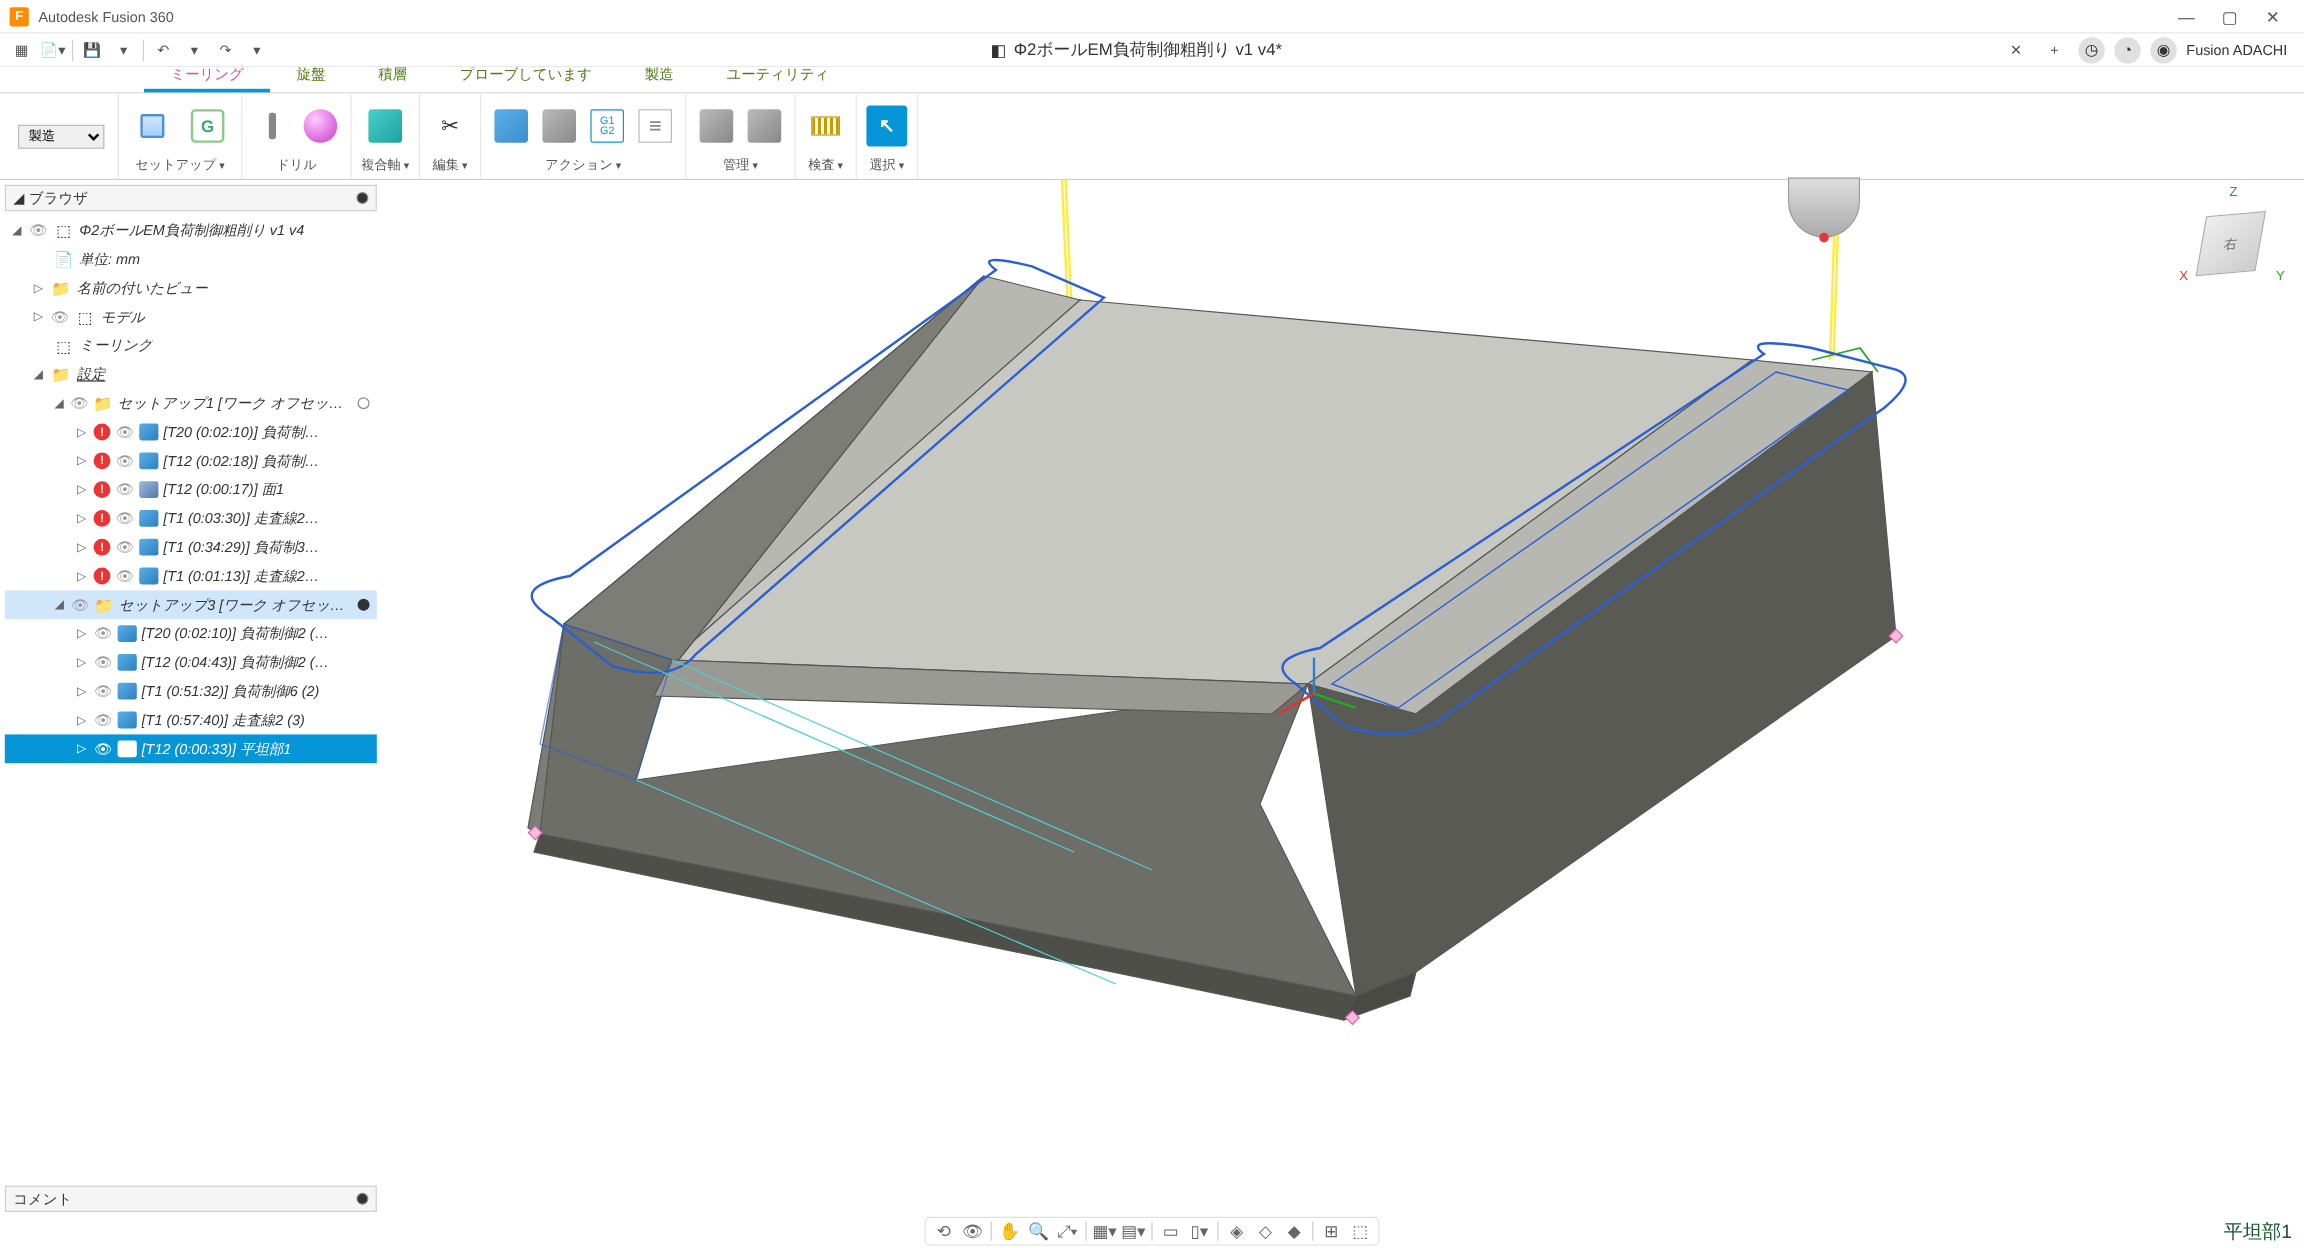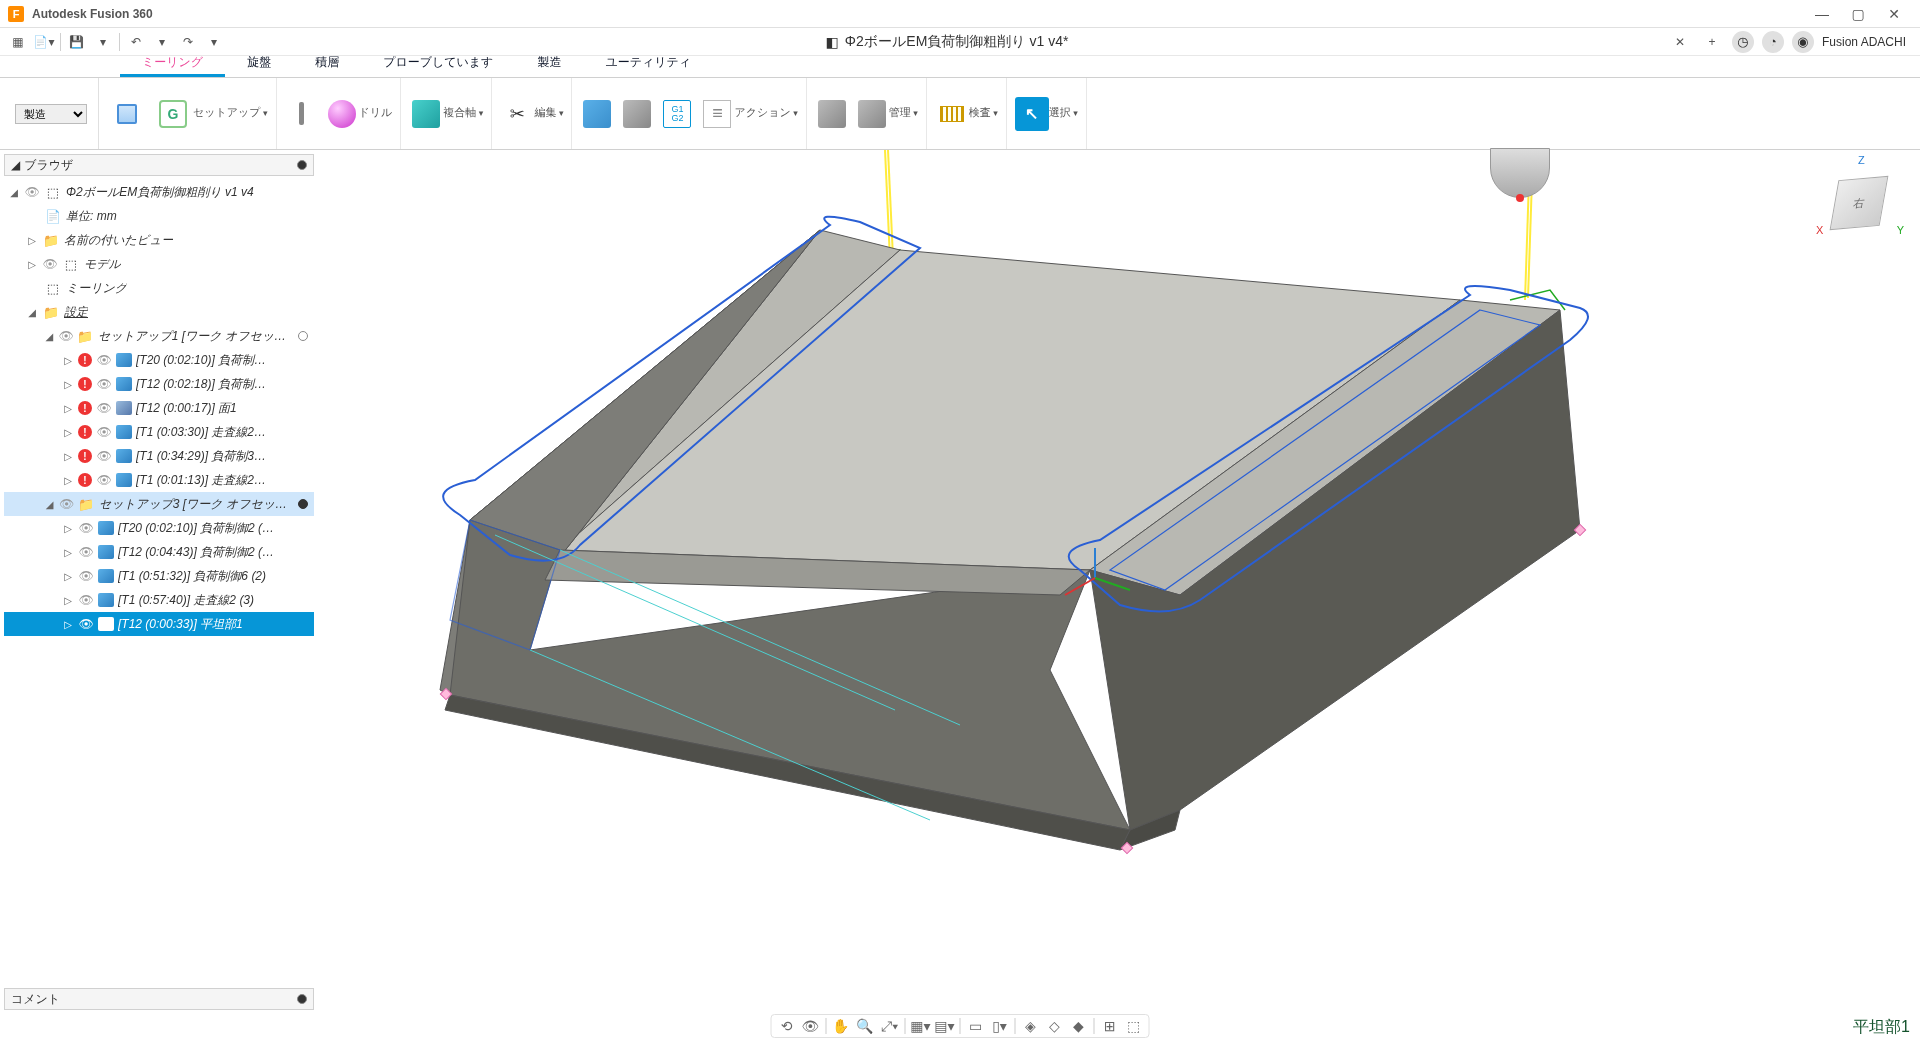--- a/index.html
+++ b/index.html
@@ -1,43 +1,43 @@
 <!DOCTYPE html>
 <html><head>
 <meta charset="utf-8">
 <style>
 * { margin: 0; padding: 0; box-sizing: border-box; font-family: "Segoe UI", Arial, sans-serif; }
 body { width: 1920px; height: 1040px; background: #fff; overflow: hidden; position: relative; font-size: 12px; color: #333; }
 
 
 .titlebar { height: 28px; background: #fff; display: flex; align-items: center; padding: 0 8px; border-bottom: 1px solid #e0e0e0; }
 .titlebar .logo { width: 16px; height: 16px; background: #ff8c00; border-radius: 2px; margin-right: 8px; display: flex; align-items: center; justify-content: center; color: #fff; font-weight: bold; font-size: 11px; }
-.titlebar .title { font-size: 12px; color: #555; font-weight: bold; }
+.titlebar .title { font-size: 12px; color: #555; }
 .titlebar .spacer { flex: 1; }
 .titlebar .winbtn { width: 36px; height: 24px; display: flex; align-items: center; justify-content: center; color: #555; font-size: 14px; }
 
 
 .quickbar { height: 28px; background: #fff; display: flex; align-items: center; padding: 0 6px; gap: 2px; border-bottom: 1px solid #e8e8e8; }
 .quickbar .qbtn { width: 24px; height: 22px; display: flex; align-items: center; justify-content: center; color: #555; border-radius: 2px; }
 .quickbar .divider { width: 1px; height: 18px; background: #d0d0d0; margin: 0 2px; }
 .quickbar .doctab { flex: 1; text-align: center; font-size: 14px; color: #333; display: flex; align-items: center; justify-content: center; gap: 6px; }
 .quickbar .right { display: flex; align-items: center; gap: 8px; }
 .quickbar .circbtn { width: 22px; height: 22px; border-radius: 50%; background: #e0e0e0; display: flex; align-items: center; justify-content: center; font-size: 13px; }
 .quickbar .user { font-size: 12px; color: #333; margin-right: 8px; }
 
 
 .ribbon-tabs { height: 22px; display: flex; align-items: flex-end; padding-left: 120px; gap: 0; border-bottom: 1px solid #d0d0d0; background: #fff; }
-.ribbon-tabs .tab { padding: 3px 22px; font-size: 12px; color: #0f172a; border-bottom: 3px solid transparent; }
+.ribbon-tabs .tab { padding: 3px 22px; font-size: 12px; color: #4d7c0f; border-bottom: 3px solid transparent; }
 .ribbon-tabs .tab.active { color: #ec4899; border-bottom-color: #0696d7; }
 
 
 .ribbon { height: 72px; background: #fff; display: flex; align-items: stretch; border-bottom: 1px solid #d0d0d0; padding: 0 4px; }
 .ribbon .workspace { width: 95px; display: flex; flex-direction: column; align-items: center; justify-content: center; border-right: 1px solid #e0e0e0; gap: 2px; }
 .ribbon .workspace select { border: 1px solid #bbb; font-size: 11px; padding: 2px 4px; width: 72px; }
-.ribbon .group { display: flex; align-items: center; padding: 2px 8px; border-right: 1px solid #e8e8e8; text-align: right; }
+.ribbon .group { display: flex; flex-direction: column; align-items: center; padding: 2px 8px; border-right: 1px solid #e8e8e8; text-align: right; }
 .ribbon .group .icons { display: flex; gap: 6px; align-items: center; flex: 1; }
 .ribbon .group .iconbtn { width: 34px; height: 34px; display: flex; align-items: center; justify-content: center; border-radius: 3px; }
 .ribbon .group .iconbtn.large { width: 40px; height: 40px; }
 .ribbon .group .iconbtn.sel { background: #0696d7; }
 .ribbon .group .label { font-size: 11px; color: #555; padding-bottom: 2px; }
 .ribbon .group .label .dd::after { content: " ▾"; font-size: 9px; }
 
 
 .ico { width: 28px; height: 28px; display: inline-block; position: relative; }
 .ico-folder::before { content: ""; position: absolute; inset: 4px; border: 2px solid #4a90d9; border-radius: 2px; background: linear-gradient(#cfe6fb,#a8d0f5); }

